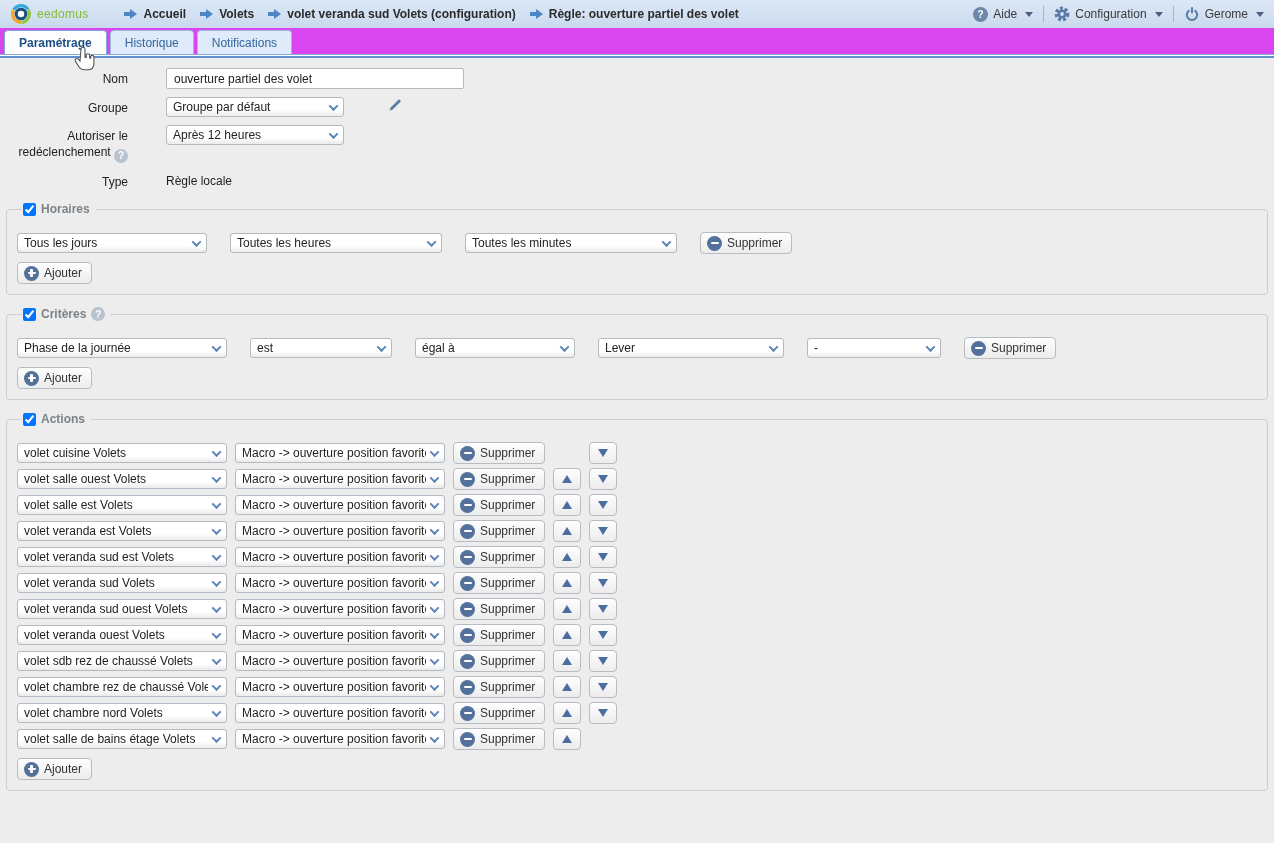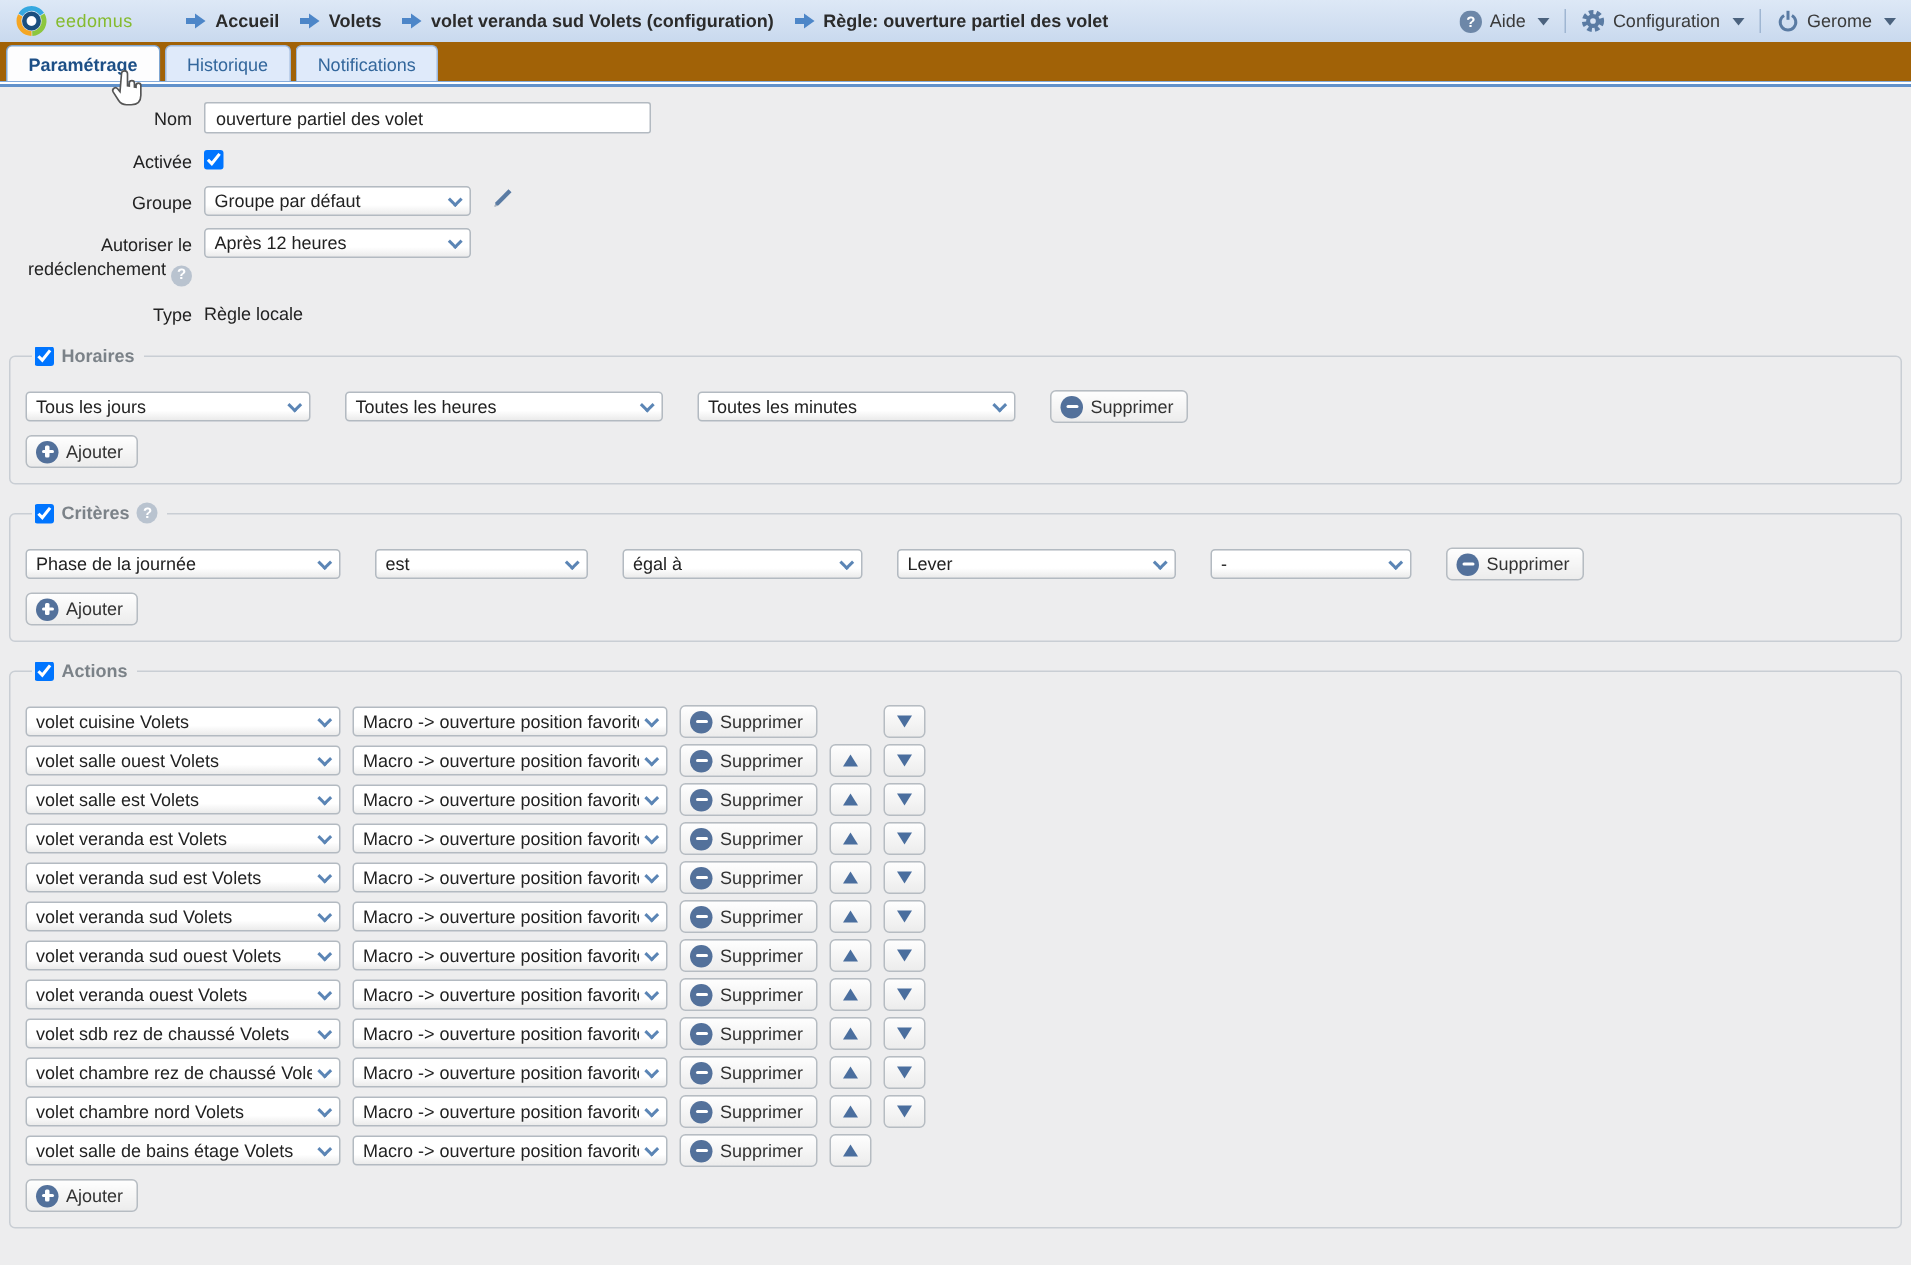--- a/index.html
+++ b/index.html
@@ -14,31 +14,31 @@
   .crumb { display:flex; align-items:center; gap:6px; font-weight:bold; color:#2b2b2b; cursor:pointer; }
   .barrow { position:relative; width:13px; height:11px; display:inline-block; }
   .barrow::before { content:''; position:absolute; left:0; top:3.5px; width:6px; height:4px; background:#4d86c8; }
   .barrow::after { content:''; position:absolute; left:6px; top:0; border-top:5.5px solid transparent; border-bottom:5.5px solid transparent; border-left:7px solid #4d86c8; }
   .topmenu { margin-left:auto; display:flex; align-items:center; gap:10px; color:#3a3a3a; }
   .mitem { display:flex; align-items:center; gap:5px; cursor:pointer; }
   .msep { width:1px; height:16px; background:#9fb6d2; }
   .caret { width:0; height:0; border-left:4px solid transparent; border-right:4px solid transparent; border-top:5px solid #4b627e; margin-left:3px; }
 
   
-  .tabstrip { height:26px; background:#a16207; display:flex; align-items:flex-end; padding-left:4px; }
+  .tabstrip { height:26px; background:#d946ef; display:flex; align-items:flex-end; padding-left:4px; }
   .tab { padding:5px 14px 4px; border:1px solid #9db9dd; border-bottom:none; border-radius:4px 4px 0 0; background:#dfeafa; color:#33679c; margin-right:3px; cursor:pointer; }
   .tab.active { background:#fdfdfe; border-color:#7fa6d2; color:#1d4f86; font-weight:bold; }
   .blueline { height:4px; background:linear-gradient(to bottom,#84abdb 0 25%,#ffffff 25% 50%,#6191ca 50% 100%); }
 
   
   .cursor { position:absolute; left:72px; top:46px; z-index:99; pointer-events:none; }
 
   
   .form { padding:10px 0 4px; }
-  .frow { display:flex; align-items:flex-start; margin-bottom:8px; }
+  .frow { display:flex; align-items:flex-start; margin-bottom:8px;gap:30px; }
   .flabel { width:136px; text-align:right; padding-right:8px; color:#222; line-height:16px; padding-top:3px; }
   .fval { padding-top:3px; color:#222; }
   input.text { width:298px; height:21px; border:1px solid #b3bac1; border-radius:2px; padding:0 7px; font:12px "Liberation Sans",sans-serif; color:#222; background:#fff; }
 
   
   .sel { display:inline-flex; align-items:center; height:20px; background:linear-gradient(#ffffff,#ffffff 65%,#ebebeb); border:1px solid #b3bac1; border-radius:3px; padding:0 2px 0 6px; cursor:pointer; }
   .selv { flex:1; overflow:hidden; white-space:nowrap; color:#222; }
   .chev { width:16px; height:16px; display:flex; align-items:center; justify-content:center; flex:none; }
   .chev::before { content:''; width:5px; height:5px; border-left:2px solid #5b85b5; border-bottom:2px solid #5b85b5; transform:rotate(-45deg) translate(1px,-1px); }
   .w210{width:210px} .w190{width:190px} .w188{width:212px} .w178{width:178px}
@@ -141,24 +141,20 @@
 <svg class="cursor" width="24" height="28" viewBox="0 0 24 28">
   <path d="M9 3.2c0-1.2.9-2 2-2s2 .9 2 2v8l1.2.2v-2c0-1 .8-1.7 1.7-1.7.9 0 1.7.7 1.7 1.7v2.6l1.1.2v-1.2c0-.9.7-1.6 1.6-1.6.9 0 1.6.7 1.6 1.6v6.5c0 4-2.4 6.3-6.4 6.3h-3.2c-2.5 0-4-.9-5.2-2.8l-3.6-5.6c-.6-1-.4-2 .5-2.6.8-.5 1.8-.3 2.5.5l1.5 1.8z" fill="#fff" stroke="#555" stroke-width="1.1"></path>
 </svg>
 
 <div class="form">
   <div class="frow">
     <div class="flabel">Nom</div>
     <input class="text" type="text" value="ouverture partiel des volet" style="">
   </div>
   <div class="frow">
-    <div class="flabel">Activée</div>
-    <input type="checkbox" style="margin-top: 3px;" checked="">
-  </div>
-  <div class="frow">
     <div class="flabel">Groupe</div>
     <div class="sel w178">
         <span class="selv">Groupe par défaut</span>
         <span class="chev"></span>
       </div>
     <span style="margin-left:12px; cursor:pointer">
       <svg width="17" height="17" viewBox="0 0 17 17">
           <path d="M13 2.2l2 2-8.6 8.6-2.7.8.7-2.8z" fill="#5a7ba3"></path>
           <path d="M3.6 13.9l.6-2.1 1.5 1.5z" fill="#aab3bd"></path>
         </svg>

